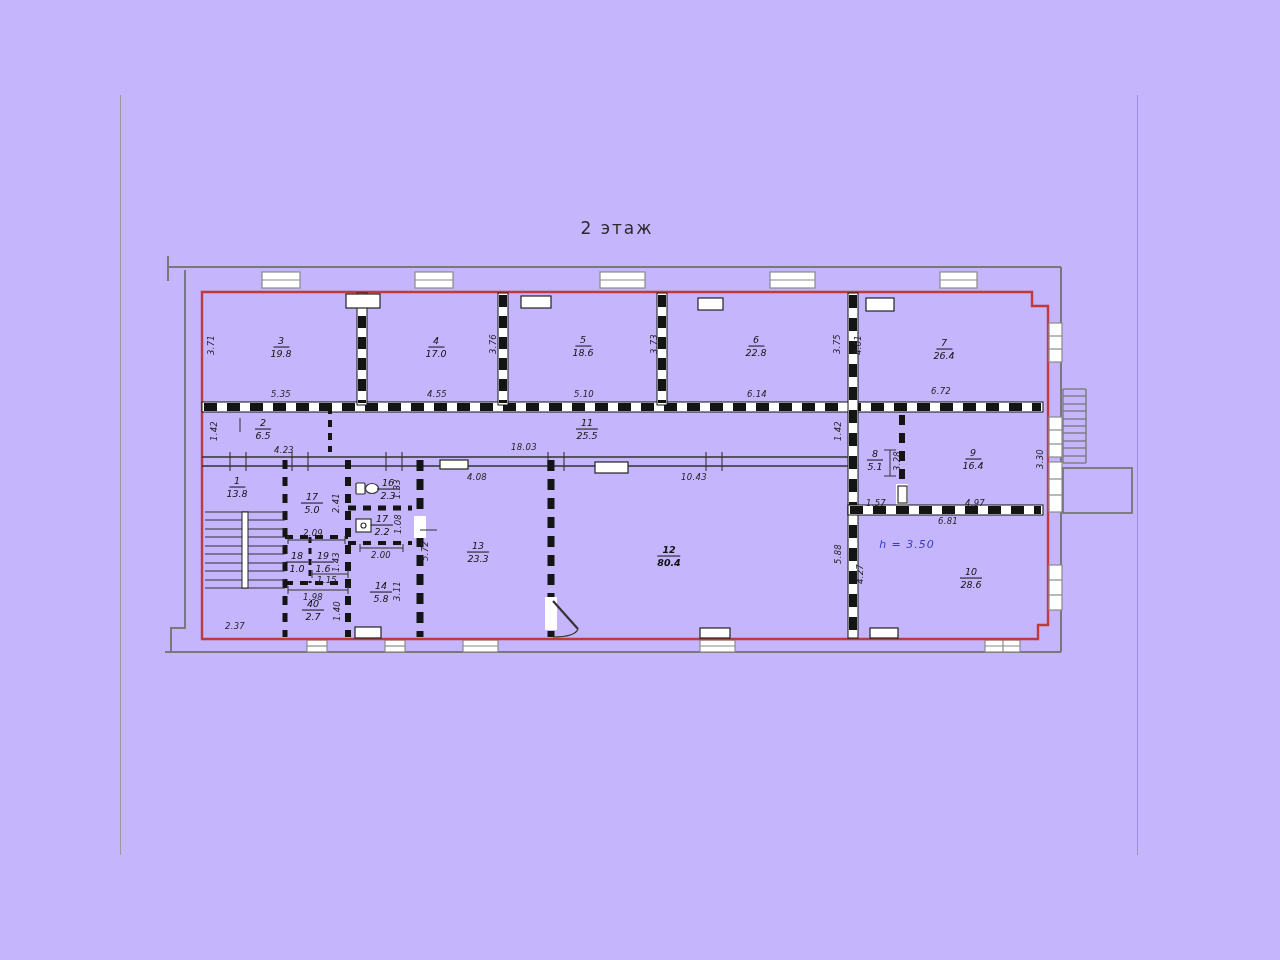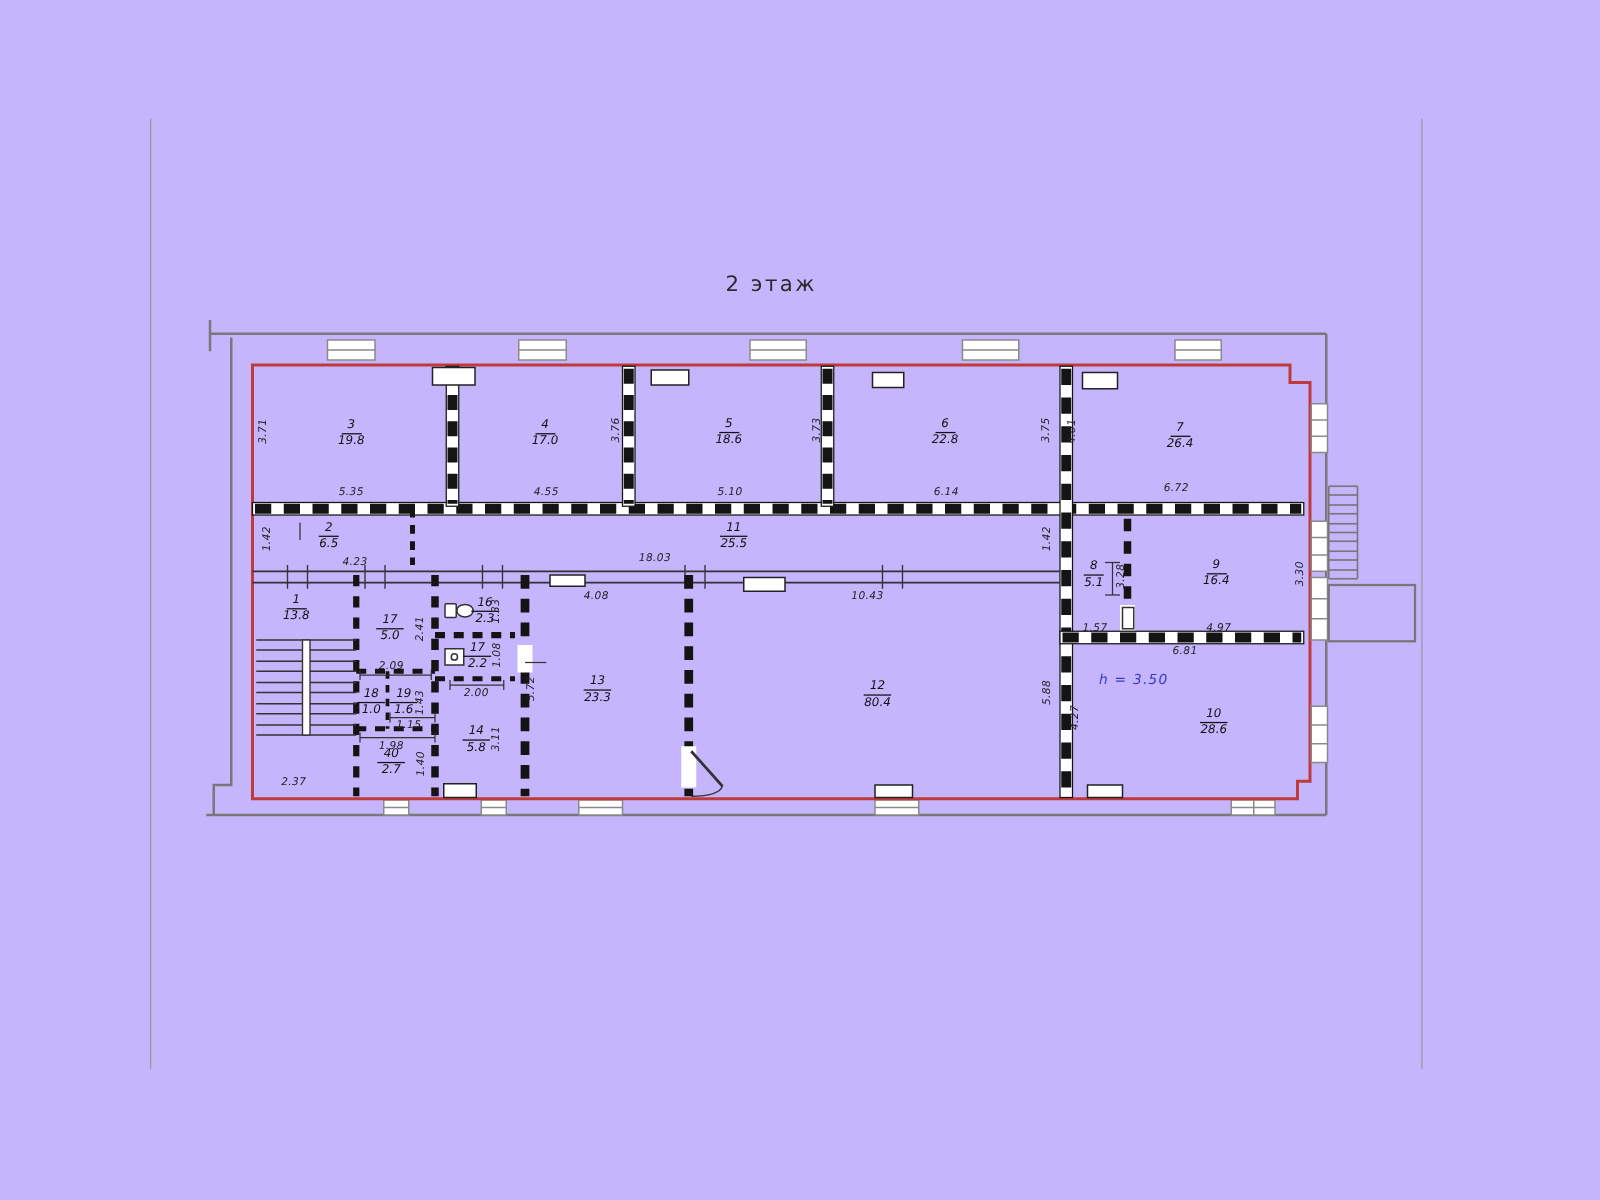--- a/index.html
+++ b/index.html
@@ -222,21 +222,21 @@
     <div class="room-label" style="left:263px;top:429px;"><span class="rl-num">2</span><span class="rl-area">6.5</span></div>
     <div class="room-label" style="left:281px;top:347px;"><span class="rl-num">3</span><span class="rl-area">19.8</span></div>
     <div class="room-label" style="left:436px;top:347px;"><span class="rl-num">4</span><span class="rl-area">17.0</span></div>
     <div class="room-label" style="left:583px;top:346px;"><span class="rl-num">5</span><span class="rl-area">18.6</span></div>
     <div class="room-label" style="left:756px;top:346px;"><span class="rl-num">6</span><span class="rl-area">22.8</span></div>
     <div class="room-label" style="left:944px;top:349px;"><span class="rl-num">7</span><span class="rl-area">26.4</span></div>
     <div class="room-label" style="left:875px;top:460px;"><span class="rl-num">8</span><span class="rl-area">5.1</span></div>
     <div class="room-label" style="left:973px;top:459px;"><span class="rl-num">9</span><span class="rl-area">16.4</span></div>
     <div class="room-label" style="left:948px;top:578px;margin-left:23px;"><span class="rl-num">10</span><span class="rl-area">28.6</span></div>
     <div class="room-label" style="left:587px;top:429px;"><span class="rl-num">11</span><span class="rl-area">25.5</span></div>
-    <div class="room-label" style="left:702px;top:556px;"><span class="rl-num">12</span><span class="rl-area">80.4</span></div>
+    <div class="room-label" style="left:669px;top:556px;font-weight:bold;"><span class="rl-num">12</span><span class="rl-area">80.4</span></div>
     <div class="room-label" style="left:478px;top:552px;"><span class="rl-num">13</span><span class="rl-area">23.3</span></div>
     <div class="room-label" style="left:381px;top:592px;"><span class="rl-num">14</span><span class="rl-area">5.8</span></div>
     <div class="room-label" style="left:382px;top:525px;"><span class="rl-num">17</span><span class="rl-area">2.2</span></div>
     <div class="room-label" style="left:388px;top:489px;"><span class="rl-num">16</span><span class="rl-area">2.3</span></div>
     <div class="room-label" style="left:312px;top:503px;"><span class="rl-num">17</span><span class="rl-area">5.0</span></div>
     <div class="room-label" style="left:297px;top:562px;"><span class="rl-num">18</span><span class="rl-area">1.0</span></div>
     <div class="room-label" style="left:323px;top:562px;"><span class="rl-num">19</span><span class="rl-area">1.6</span></div>
     <div class="room-label" style="left:313px;top:610px;"><span class="rl-num">40</span><span class="rl-area">2.7</span></div>
   </div>
 

